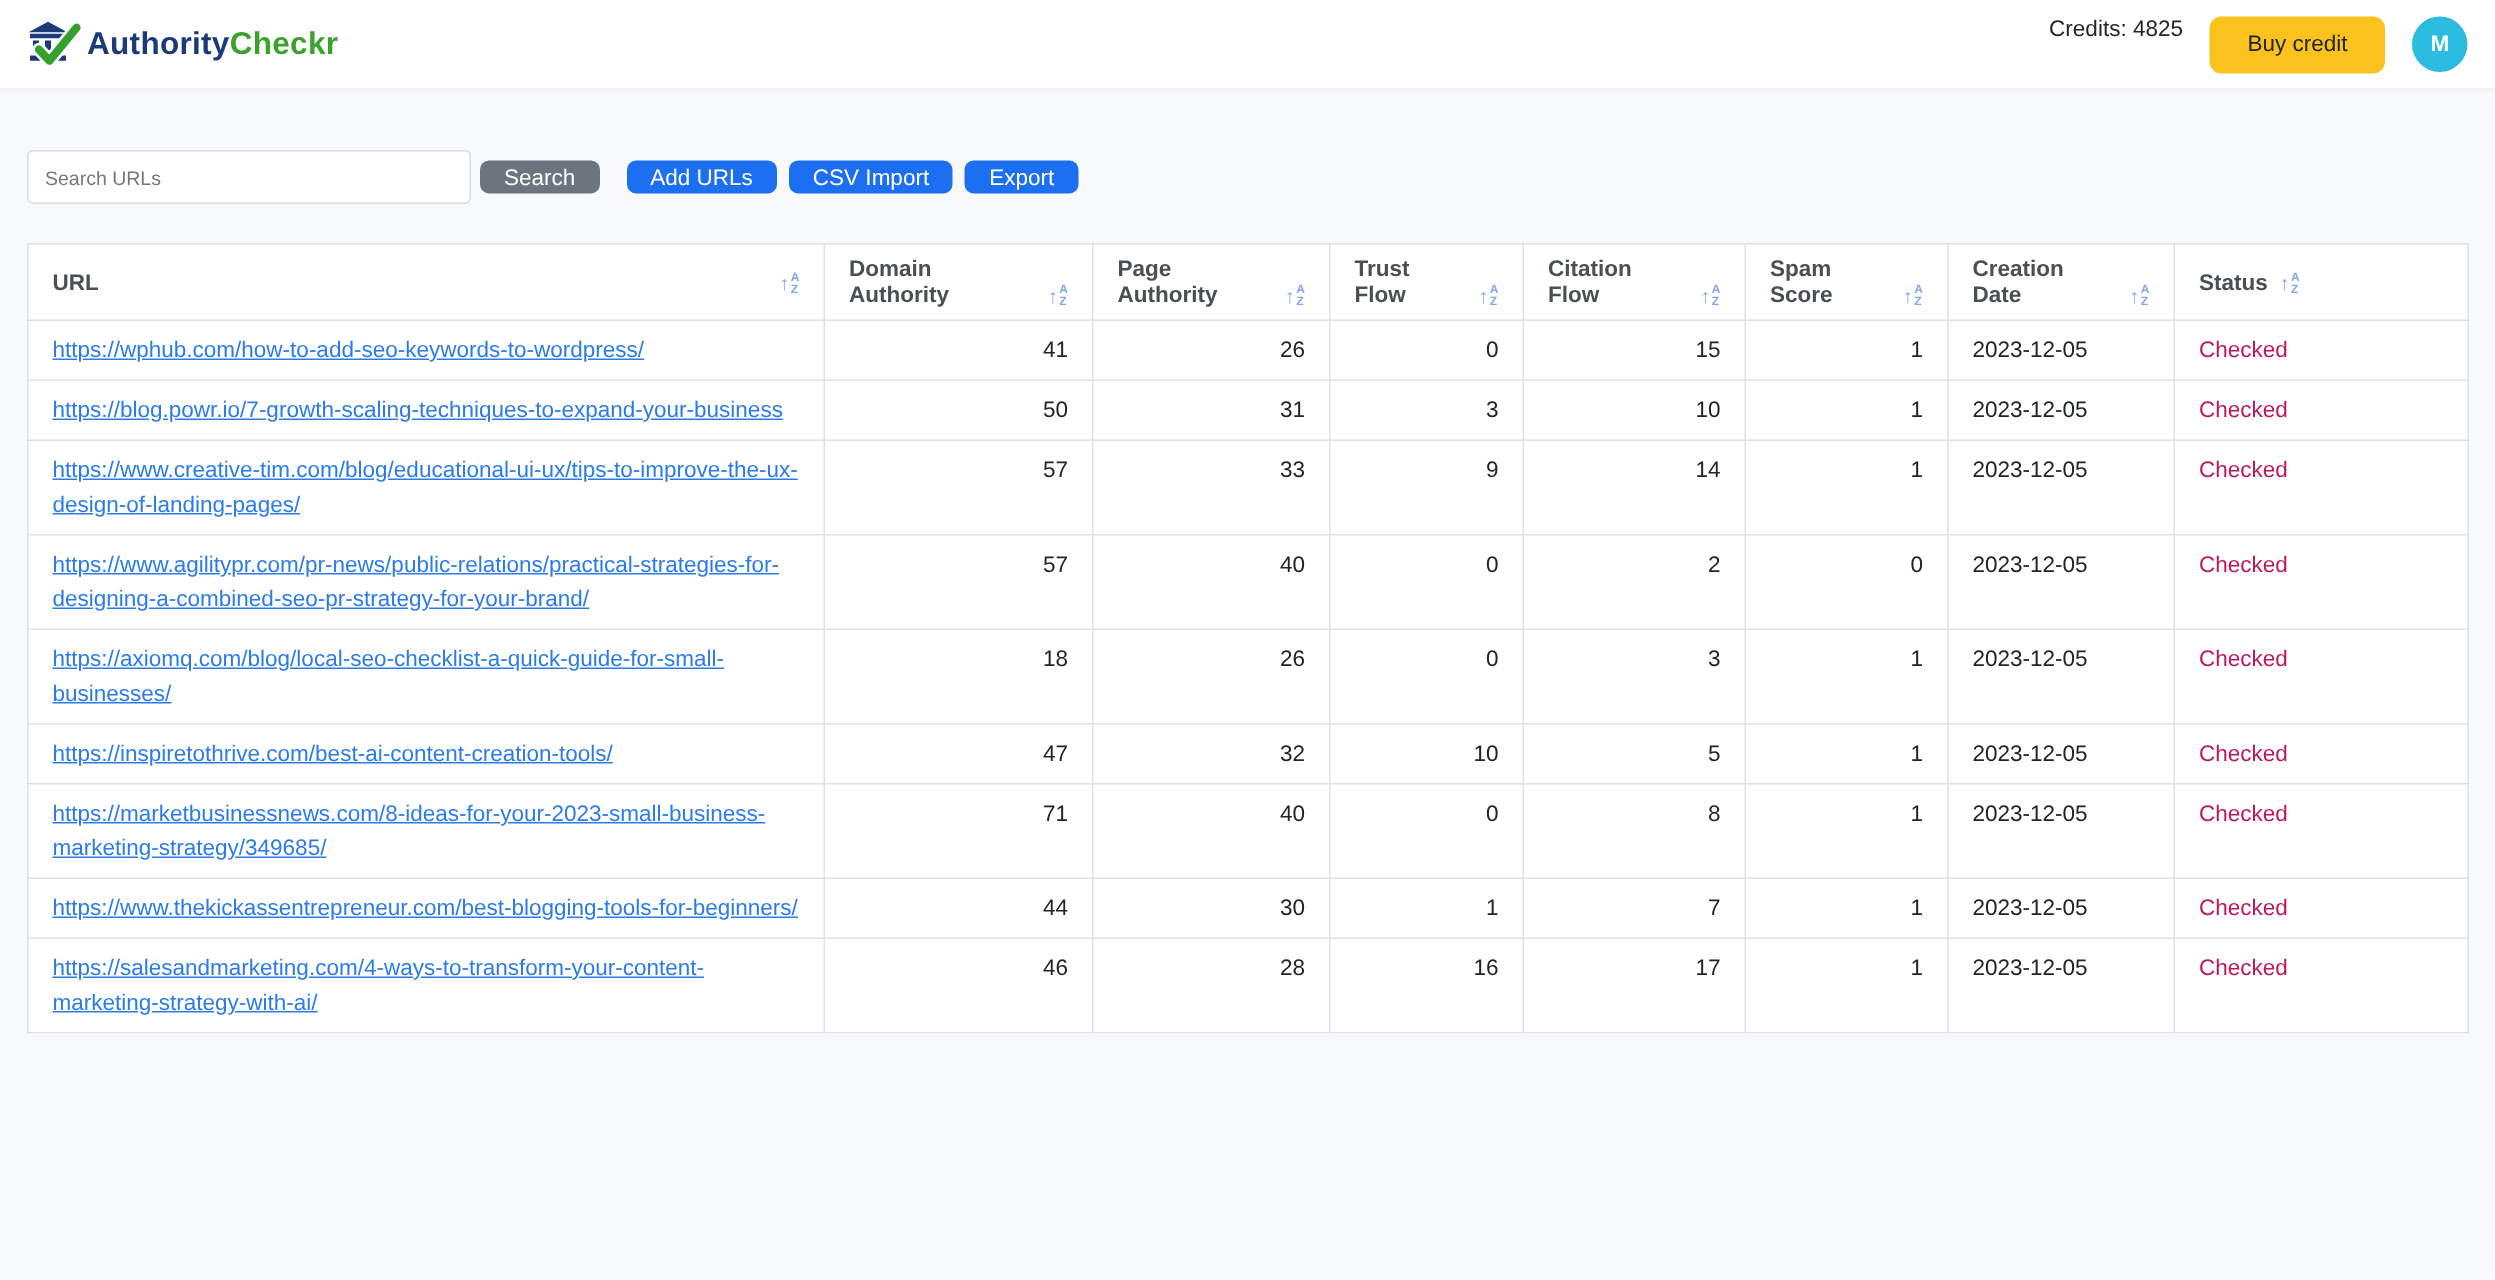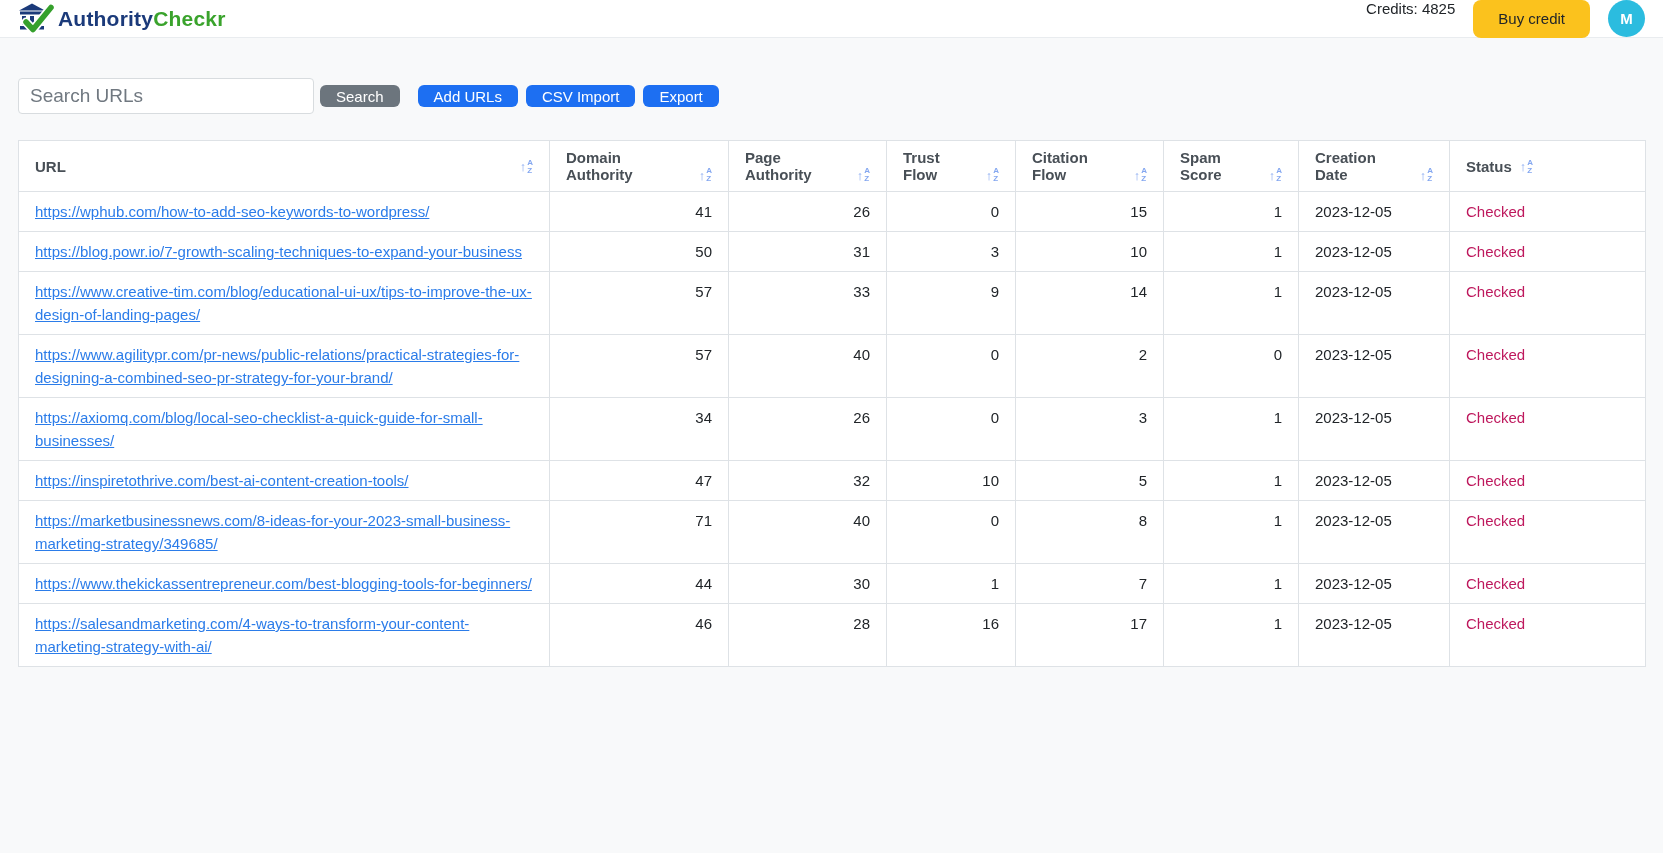--- a/index.html
+++ b/index.html
@@ -8,21 +8,21 @@
     width: 1663px;
     background: #f8f9fa;
     font-family: "Liberation Sans", "DejaVu Sans", sans-serif;
     font-size: 15px;
     color: #212529;
   }
 
   
   .app-header {
     background: #fff;
-    height: 38px;
+    height: 60px;
     border-bottom: 1px solid #e9ecef;
     display: flex;
     align-items: center;
     justify-content: space-between;
     padding: 0 18px;
   }
   .brand { display: flex; align-items: center; gap: 4px; }
   .brand-logo { width: 36px; height: 32px; display: block; }
   .brand-text { font-size: 21px; font-weight: 700; letter-spacing: .2px; }
   .brand-authority { color: #1b3a7a; }
@@ -50,21 +50,21 @@
   }
 
   
   .content { padding: 0 18px; }
 
   .toolbar { margin-top: 40px; display: flex; align-items: center; }
   .search-input {
     width: 296px; height: 36px;
     border: 1px solid #d8dcdf; border-radius: 4px;
     padding: 0 11px;
-    font-size: 19px; font-family: inherit; color: #212529;
+    font-size: 13px; font-family: inherit; color: #212529;
     background: #fff;
     outline: none;
   }
   .search-input::placeholder { color: #707880; }
   .btn {
     border: none; border-radius: 6px;
     height: 22px; padding: 0 16px;
     font-size: 15px; font-family: inherit;
     cursor: pointer;
     white-space: nowrap;
@@ -301,21 +301,21 @@
             <td class="c-num">57</td>
             <td class="c-num">40</td>
             <td class="c-num">0</td>
             <td class="c-num">2</td>
             <td class="c-num">0</td>
             <td class="c-date">2023-12-05</td>
             <td class="c-status">Checked</td>
           </tr>
           <tr>
             <td class="c-url"><a class="url-link" href="#">https://axiomq.com/blog/local-seo-checklist-a-quick-guide-for-small-businesses/</a></td>
-            <td class="c-num">34</td>
+            <td class="c-num">18</td>
             <td class="c-num">26</td>
             <td class="c-num">0</td>
             <td class="c-num">3</td>
             <td class="c-num">1</td>
             <td class="c-date">2023-12-05</td>
             <td class="c-status">Checked</td>
           </tr>
           <tr>
             <td class="c-url"><a class="url-link" href="#">https://inspiretothrive.com/best-ai-content-creation-tools/</a></td>
             <td class="c-num">47</td>

